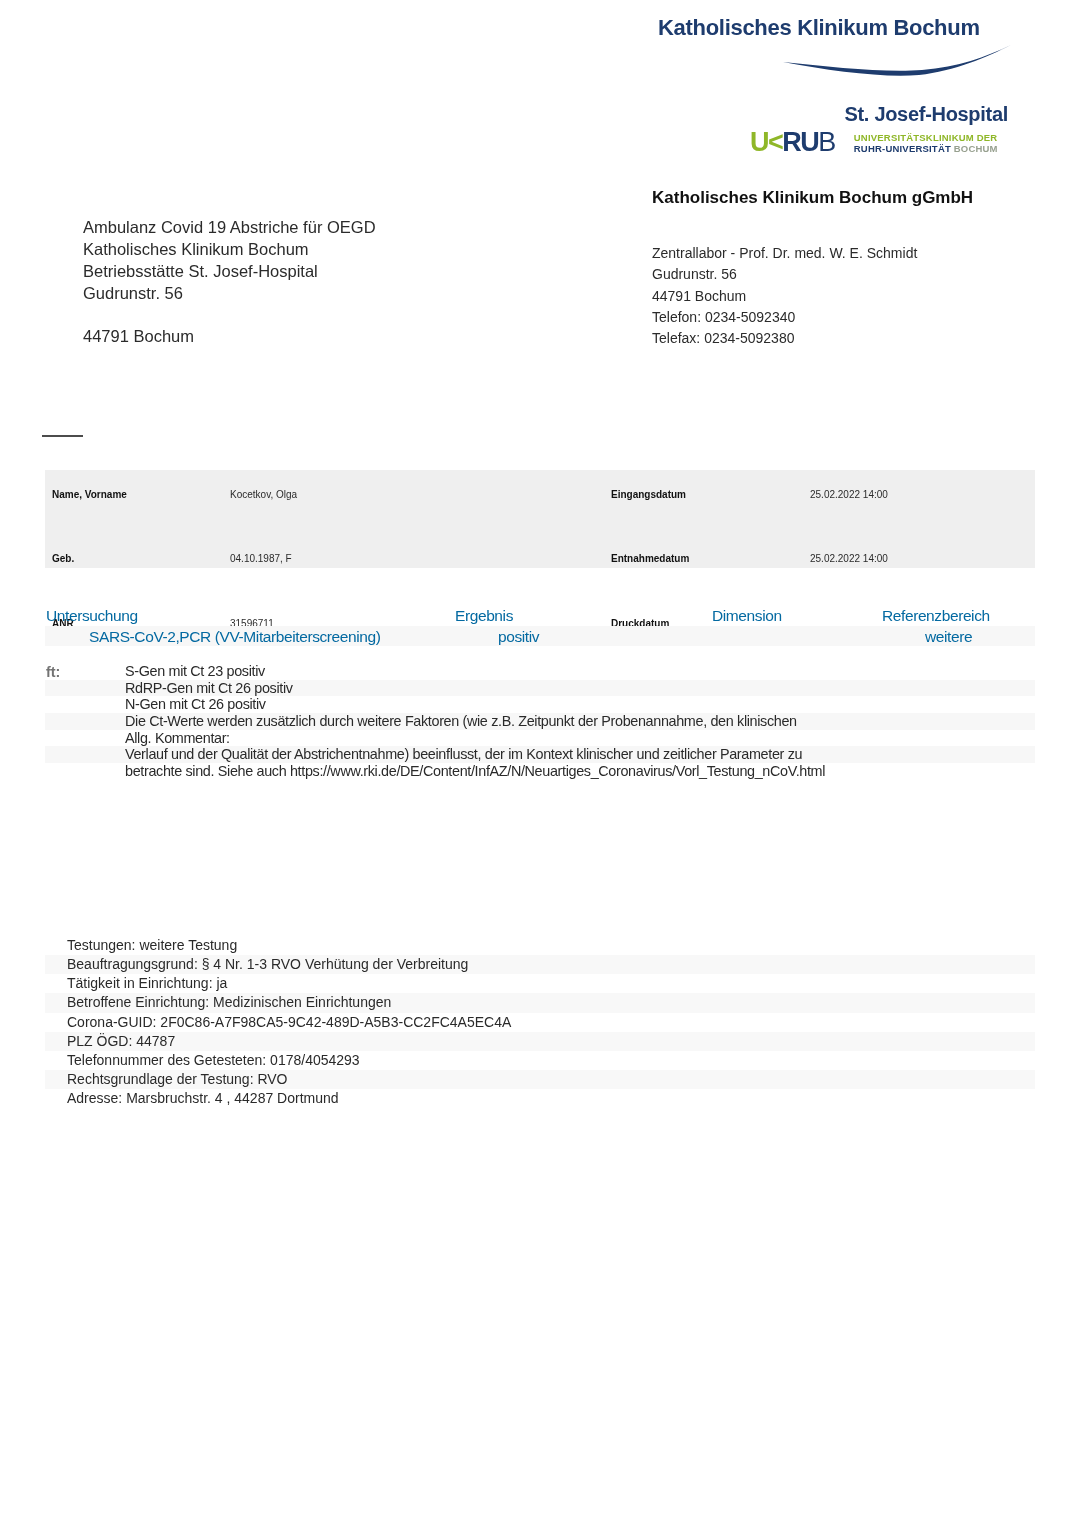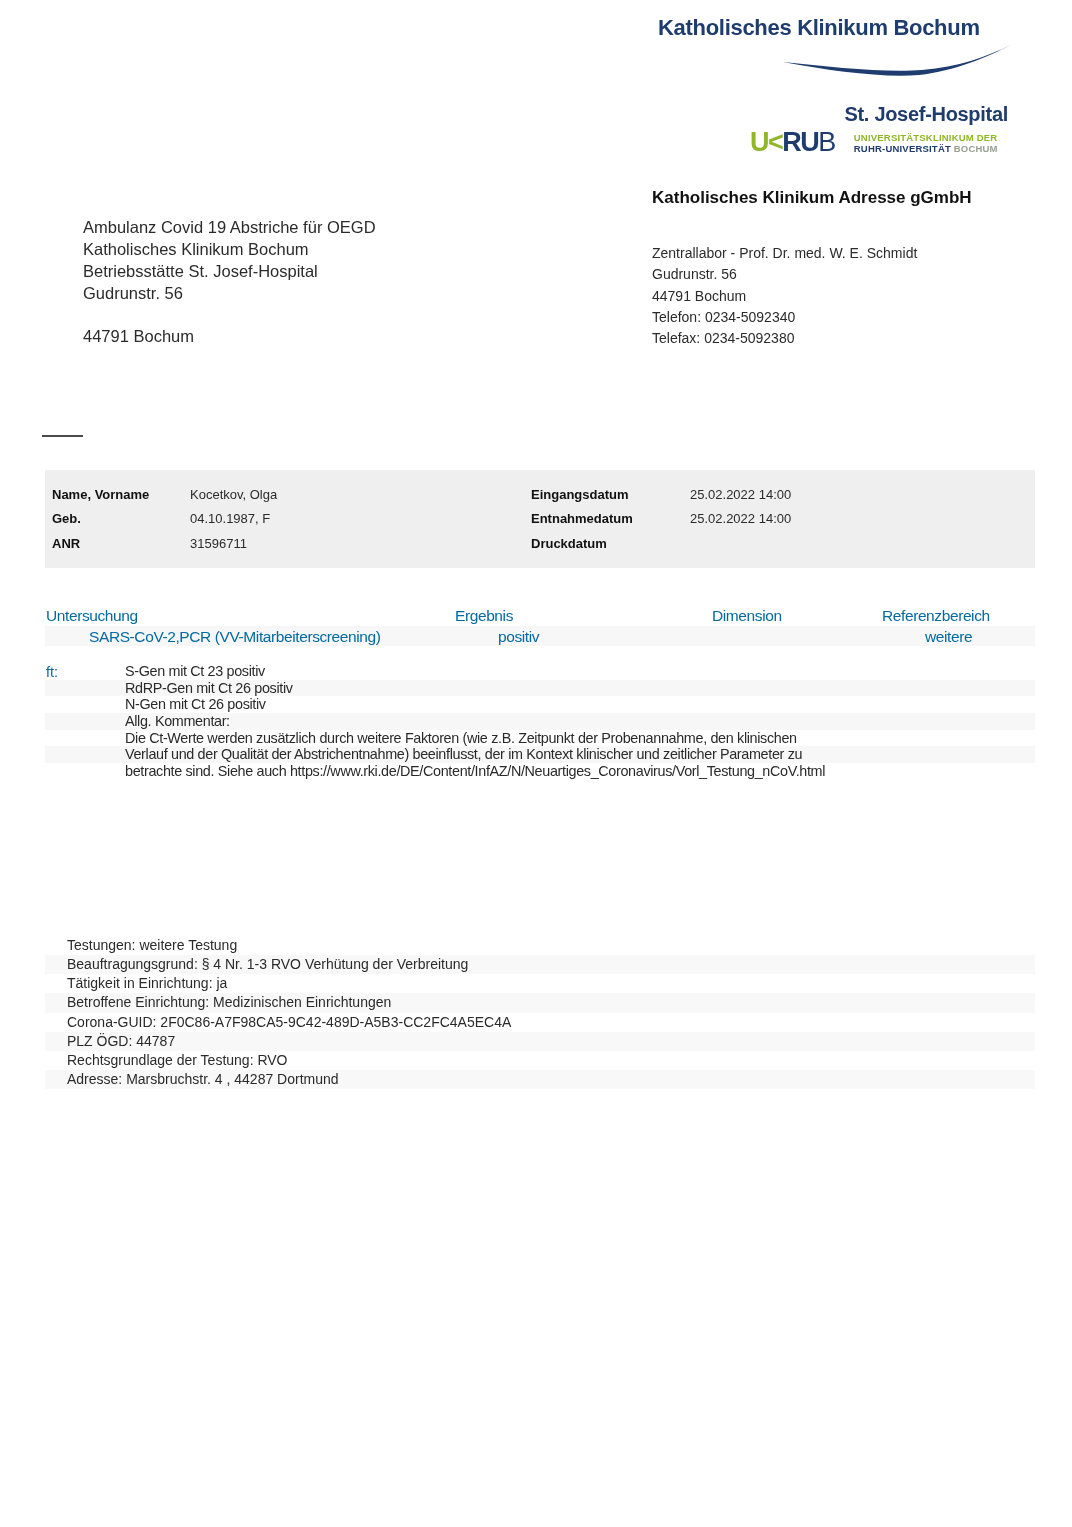--- a/index.html
+++ b/index.html
@@ -30,32 +30,32 @@
   .sender-title { position:absolute; left:652px; top:188px; font-size:17px; font-weight:bold; color:#111; white-space:nowrap; }
   .recipient { position:absolute; left:67px; top:216px; font-size:16.5px; line-height:22px;margin-left:16px; }
   .sender-lines { position:absolute; left:652px; top:243px; font-size:14px; line-height:21.3px; }
   .addr-line { white-space:nowrap; min-height:21px; }
   
   .rule { position:absolute; left:42px; top:435px; width:41px; height:2px; background:#4c4c4c; }
   
   .patient-box { position:absolute; left:45px; top:470px; width:990px; height:98px; background:#efefef; }
   .patient-grid {
     display:grid; grid-template-columns:138px 341px 159px auto;
-    padding:13px 0 0 7px; font-size:13px; line-height:24.3px;
+    padding:13px 0 0 7px; font-size:10px; line-height:24.3px;gap:40px;
   }
   .plabel { font-weight:bold; color:#111; white-space:nowrap; }
   .pval { white-space:nowrap; }
   
   .res-h, .res-c { position:absolute; font-size:15.5px; letter-spacing:-0.4px; color:#0369a1; white-space:nowrap; }
   .res-h { top:607px; }
   .res-band { position:absolute; left:45px; top:626px; width:990px; height:20px; background:#f7f7f7; }
   .res-c { top:628px;margin-left:43px; }
   .col-unt { left:46px; } .col-erg { left:455px; } .col-dim { left:712px; } .col-ref { left:882px; }
   
-  .ft-label { position:absolute; left:46px; top:664px; font-size:14.4px; font-weight:normal; color:#0369a1; }
+  .ft-label { position:absolute; left:46px; top:664px; font-size:14.4px; font-weight:bold; color:#737373; }
   .ft-rows { position:absolute; left:45px; top:663px; width:990px; }
   .ft-row { height:16.65px; line-height:16.65px; padding-left:80px; font-size:14.4px; letter-spacing:-0.35px; white-space:nowrap; color:#2a2a2a; }
   .ft-row:nth-child(even) { background:#f7f7f7; }
   
   .details { position:absolute; left:45px; top:936px; width:990px; }
   .detail-row { height:19.15px; line-height:19.15px; padding-left:22px; font-size:14px; white-space:nowrap; color:#2a2a2a; }
   .detail-row:nth-child(even) { background:#f8f8f8; }
 </style>
 </head>
 <body>
@@ -69,21 +69,21 @@
   <div class="hospital">St. Josef-Hospital</div>
 
   <div class="ukrub">
     <div class="ukrub-letters"><span class="uk-green">U&lt;</span><span class="rub-navy">RU</span><span class="rub-light">B</span></div>
     <div class="ukrub-text">
       <div class="ukt1">UNIVERSITÄTSKLINIKUM DER</div>
       <div class="ukt2"><span>RUHR-UNIVERSITÄT</span><span class="bochum"> BOCHUM</span></div>
     </div>
   </div>
 
-  <div class="sender-title">Katholisches Klinikum Adresse gGmbH</div>
+  <div class="sender-title">Katholisches Klinikum Bochum gGmbH</div>
 
   <div class="recipient">
     <div class="addr-line">Ambulanz Covid 19 Abstriche für OEGD</div>
     <div class="addr-line">Katholisches Klinikum Bochum</div>
     <div class="addr-line">Betriebsstätte St. Josef-Hospital</div>
     <div class="addr-line">Gudrunstr. 56</div>
     <div class="addr-line"></div>
     <div class="addr-line">44791 Bochum</div>
   </div>
 
@@ -125,30 +125,31 @@
   <div class="res-c col-unt">SARS-CoV-2,PCR (VV-Mitarbeiterscreening)</div>
   <div class="res-c col-erg">positiv</div>
   <div class="res-c col-dim"></div>
   <div class="res-c col-ref">weitere</div>
 
   <div class="ft-label">ft:</div>
   <div class="ft-rows">
     <div class="ft-row">S-Gen mit Ct 23 positiv</div>
     <div class="ft-row">RdRP-Gen mit Ct 26 positiv</div>
     <div class="ft-row">N-Gen mit Ct 26 positiv</div>
+    <div class="ft-row">Die Ct-Werte werden zusätzlich durch weitere Faktoren (wie z.B. Zeitpunkt der Probenannahme, den klinischen</div>
     <div class="ft-row">Allg. Kommentar:</div>
-    <div class="ft-row">Die Ct-Werte werden zusätzlich durch weitere Faktoren (wie z.B. Zeitpunkt der Probenannahme, den klinischen</div>
     <div class="ft-row">Verlauf und der Qualität der Abstrichentnahme) beeinflusst, der im Kontext klinischer und zeitlicher Parameter zu</div>
     <div class="ft-row">betrachte sind. Siehe auch https://www.rki.de/DE/Content/InfAZ/N/Neuartiges_Coronavirus/Vorl_Testung_nCoV.html</div>
   </div>
 
   <div class="details">
     <div class="detail-row">Testungen: weitere Testung</div>
     <div class="detail-row">Beauftragungsgrund: § 4 Nr. 1-3 RVO Verhütung der Verbreitung</div>
     <div class="detail-row">Tätigkeit in Einrichtung: ja</div>
     <div class="detail-row">Betroffene Einrichtung: Medizinischen Einrichtungen</div>
     <div class="detail-row">Corona-GUID: 2F0C86-A7F98CA5-9C42-489D-A5B3-CC2FC4A5EC4A</div>
     <div class="detail-row">PLZ ÖGD: 44787</div>
+    <div class="detail-row">Telefonnummer des Getesteten: 0178/4054293</div>
     <div class="detail-row">Rechtsgrundlage der Testung: RVO</div>
     <div class="detail-row">Adresse: Marsbruchstr. 4 , 44287 Dortmund</div>
   </div>
 
 </div>
 
 </body></html>

